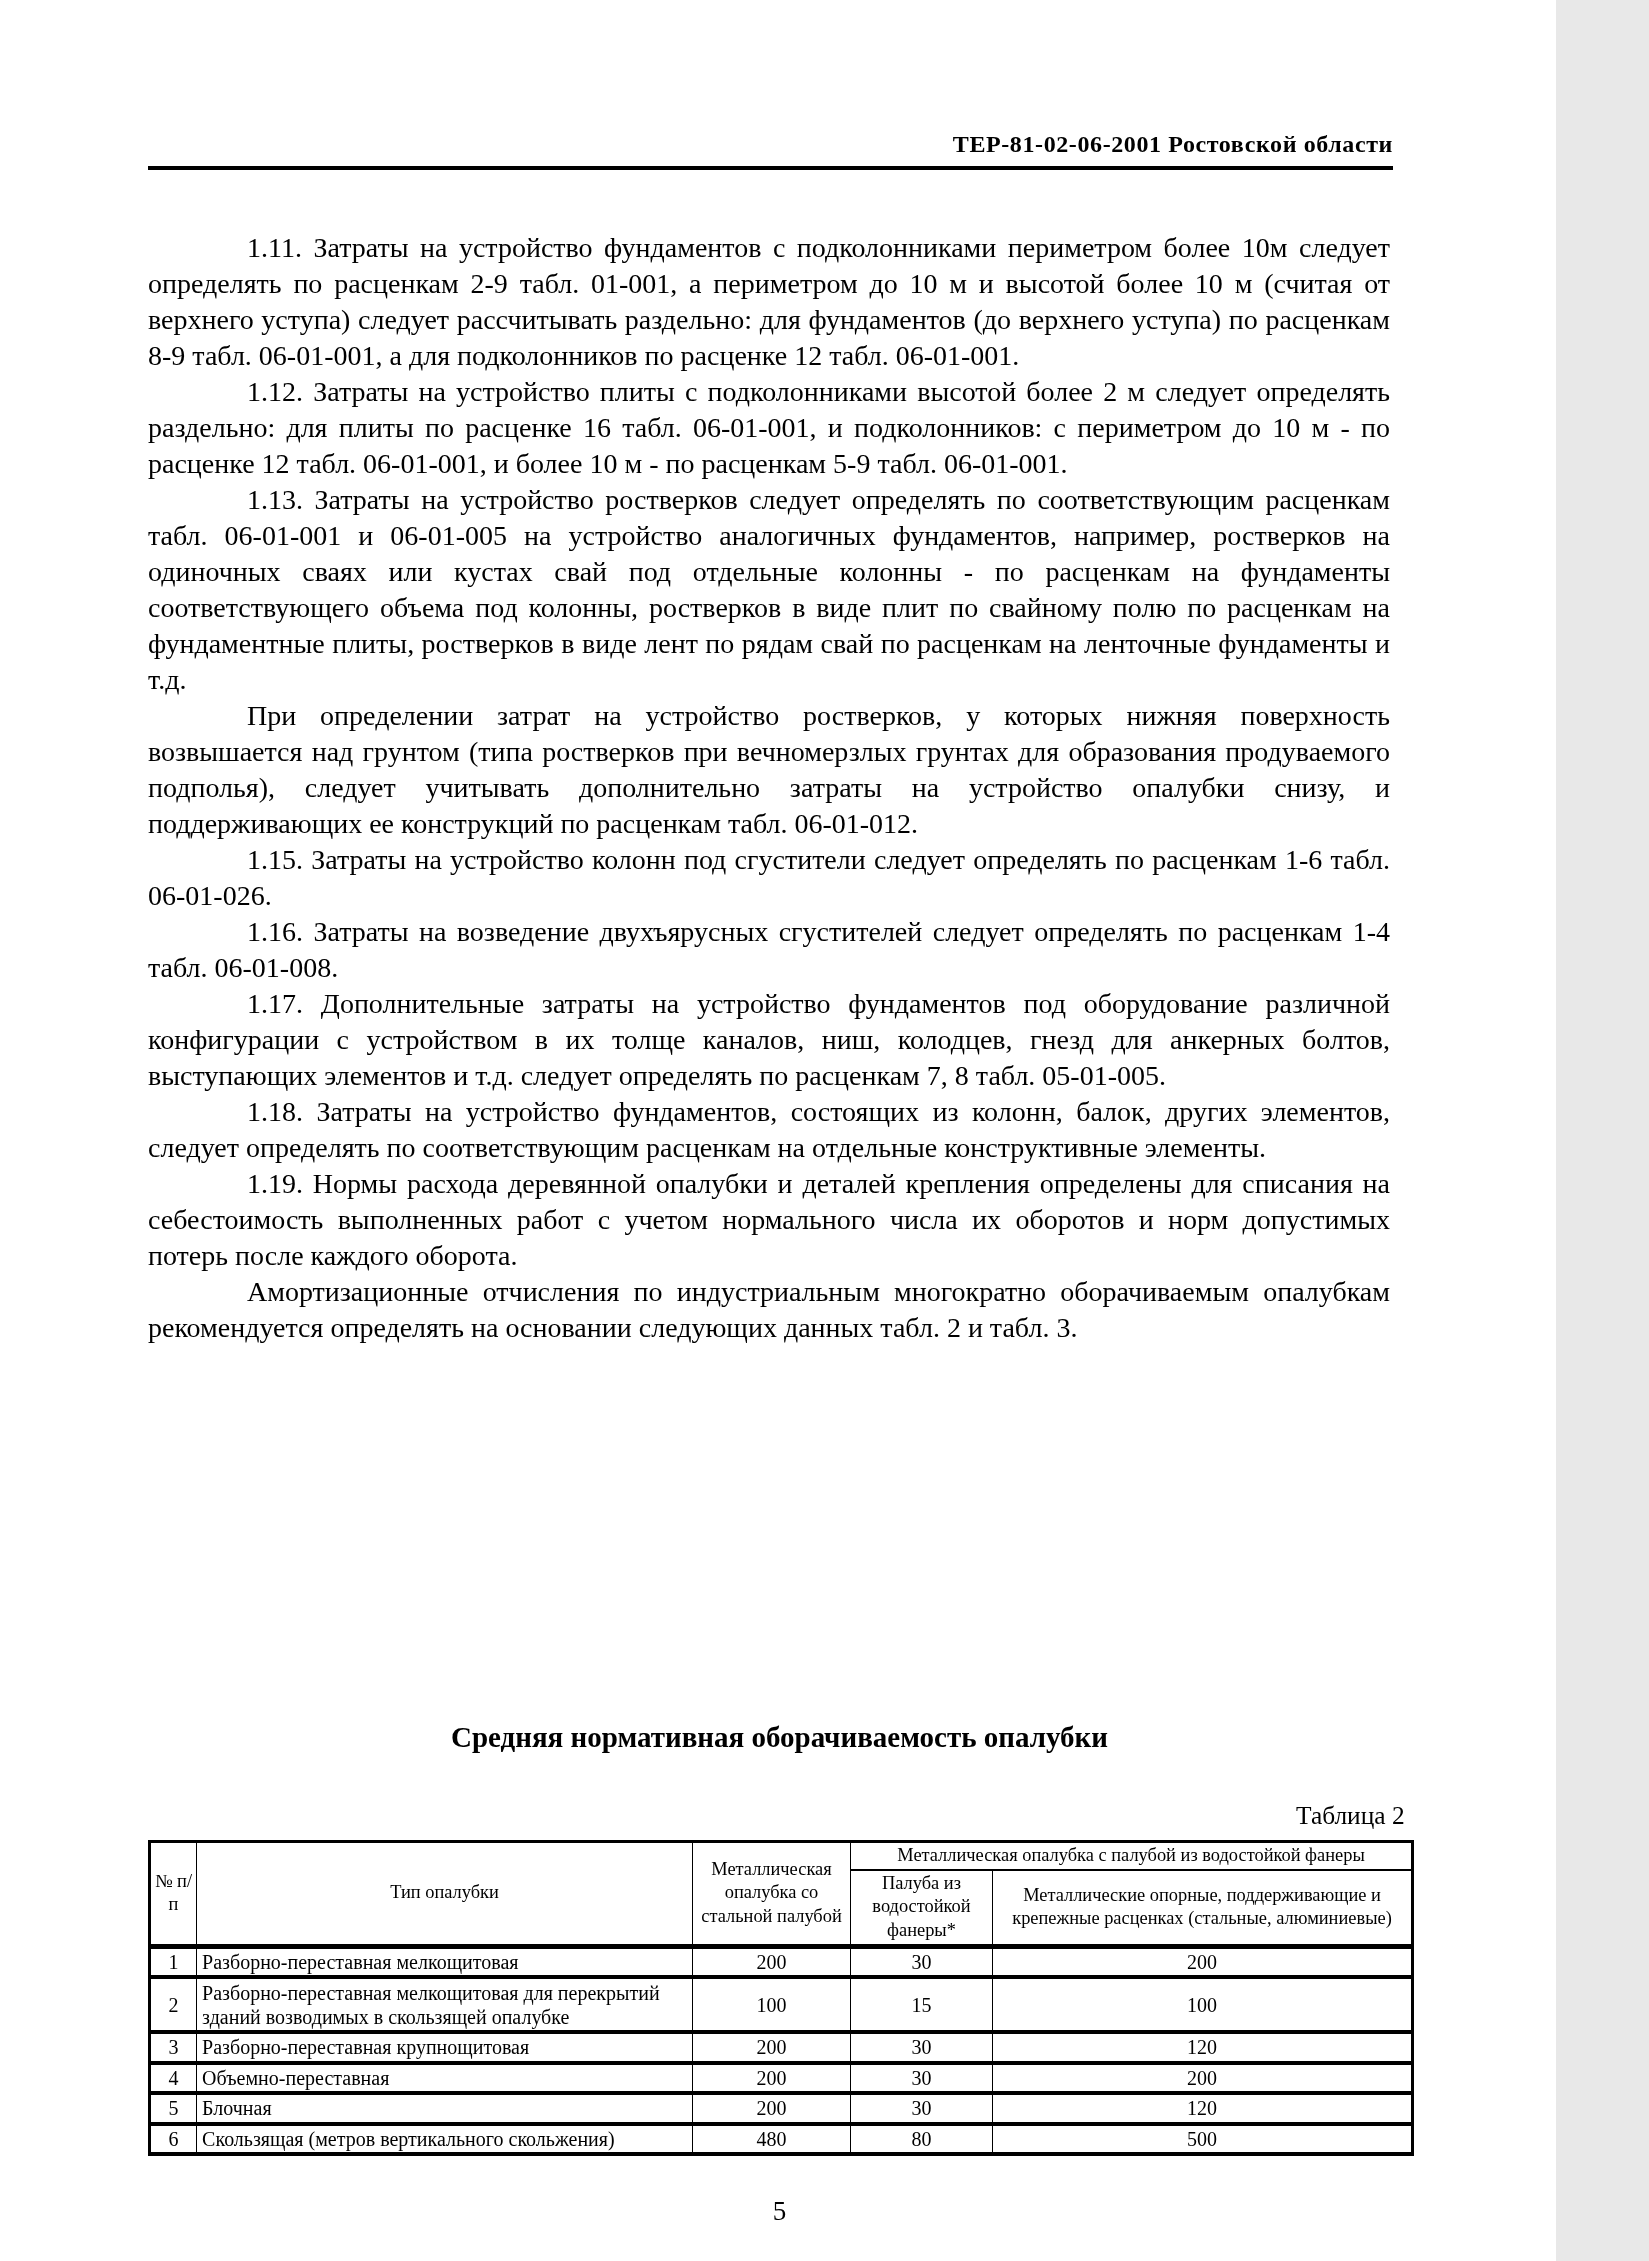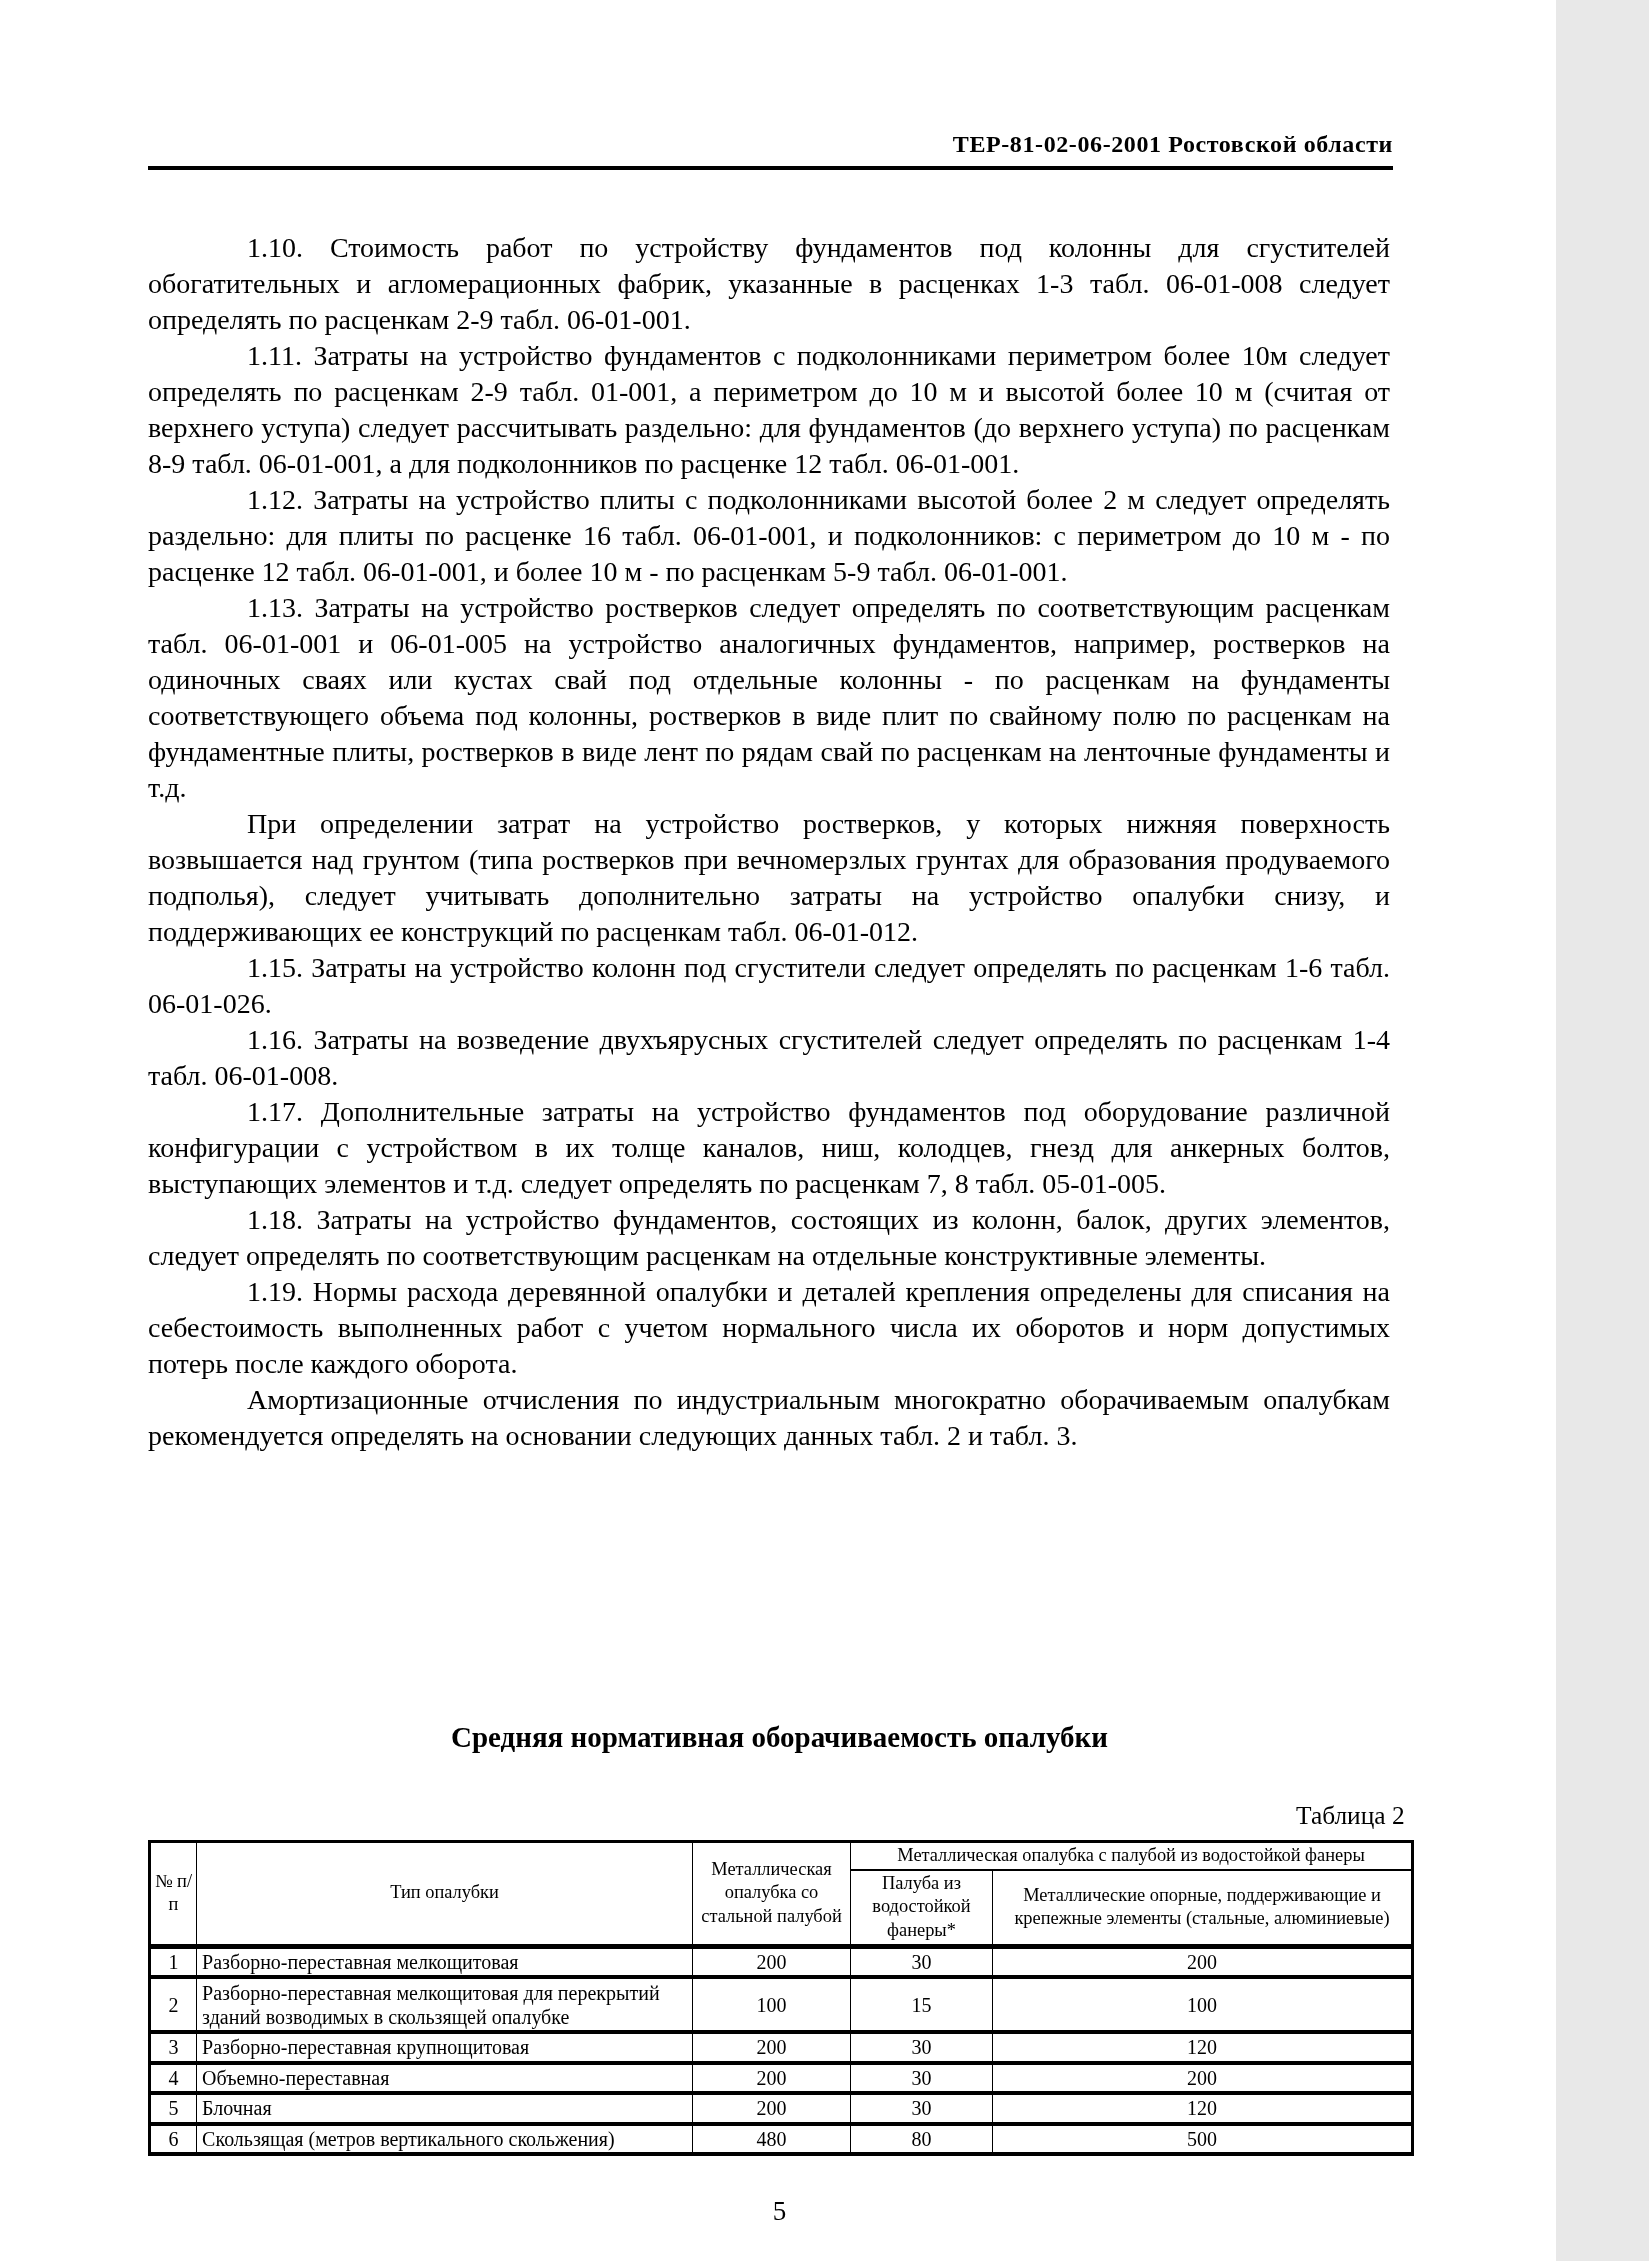--- a/index.html
+++ b/index.html
@@ -77,21 +77,20 @@
   }
 </style>
 </head>
 <body>
 
 <div class="page">
 
   <div class="doc-header">ТЕР-81-02-06-2001 Ростовской области</div>
 
   <div class="body-text">
-    <p>1.10. Стоимость работ по устройству фундаментов под колонны для сгустителей обогатительных и агломерационных фабрик, указанные в расценках 1-3 табл. 06-01-008 следует определять по расценкам 2-9 табл. 06-01-001.</p>
     <p>1.11. Затраты на устройство фундаментов с подколонниками периметром более 10м следует определять по расценкам 2-9 табл. 01-001, а периметром до 10 м и высотой более 10 м (считая от верхнего уступа) следует рассчитывать раздельно: для фундаментов (до верхнего уступа) по расценкам 8-9 табл. 06-01-001, а для подколонников по расценке 12 табл. 06-01-001.</p>
     <p>1.12. Затраты на устройство плиты с подколонниками высотой более 2 м следует определять раздельно: для плиты по расценке 16 табл. 06-01-001, и подколонников: с периметром до 10 м - по расценке 12 табл. 06-01-001, и более 10 м - по расценкам 5-9 табл. 06-01-001.</p>
     <p>1.13. Затраты на устройство ростверков следует определять по соответствующим расценкам табл. 06-01-001 и 06-01-005 на устройство аналогичных фундаментов, например, ростверков на одиночных сваях или кустах свай под отдельные колонны - по расценкам на фундаменты соответствующего объема под колонны, ростверков в виде плит по свайному полю по расценкам на фундаментные плиты, ростверков в виде лент по рядам свай по расценкам на ленточные фундаменты и т.д.</p>
     <p>При определении затрат на устройство ростверков, у которых нижняя поверхность возвышается над грунтом (типа ростверков при вечномерзлых грунтах для образования продуваемого подполья), следует учитывать дополнительно затраты на устройство опалубки снизу, и поддерживающих ее конструкций по расценкам табл. 06-01-012.</p>
     <p>1.15. Затраты на устройство колонн под сгустители следует определять по расценкам 1-6 табл. 06-01-026.</p>
     <p>1.16. Затраты на возведение двухъярусных сгустителей следует определять по расценкам 1-4 табл. 06-01-008.</p>
     <p>1.17. Дополнительные затраты на устройство фундаментов под оборудование различной конфигурации с устройством в их толще каналов, ниш, колодцев, гнезд для анкерных болтов, выступающих элементов и т.д. следует определять по расценкам 7, 8 табл. 05-01-005.</p>
     <p>1.18. Затраты на устройство фундаментов, состоящих из колонн, балок, других элементов, следует определять по соответствующим расценкам на отдельные конструктивные элементы.</p>
     <p>1.19. Нормы расхода деревянной опалубки и деталей крепления определены для списания на себестоимость выполненных работ с учетом нормального числа их оборотов и норм допустимых потерь после каждого оборота.</p>
     <p>Амортизационные отчисления по индустриальным многократно оборачиваемым опалубкам рекомендуется определять на основании следующих данных табл. 2 и табл. 3.</p>
@@ -111,21 +110,21 @@
       </colgroup>
       <thead>
         <tr style="height:27px">
           <th rowspan="2">№ п/п</th>
           <th rowspan="2">Тип опалубки</th>
           <th rowspan="2">Металлическая опалубка со стальной палубой</th>
           <th colspan="2" class="group">Металлическая опалубка с палубой из водостойкой фанеры</th>
         </tr>
         <tr style="height:71px">
           <th>Палуба из водостойкой фанеры*</th>
-          <th>Металлические опорные, поддерживающие и крепежные элементы (стальные, алюминиевые)</th>
+          <th>Металлические опорные, поддерживающие и крепежные расценках (стальные, алюминиевые)</th>
         </tr>
       </thead>
       <tbody>
         <tr style="height:29px">
           <td class="c-num">1</td>
           <td class="c-type">Разборно-переставная мелкощитовая</td>
           <td class="c-val">200</td>
           <td class="c-val">30</td>
           <td class="c-val">200</td>
         </tr>

